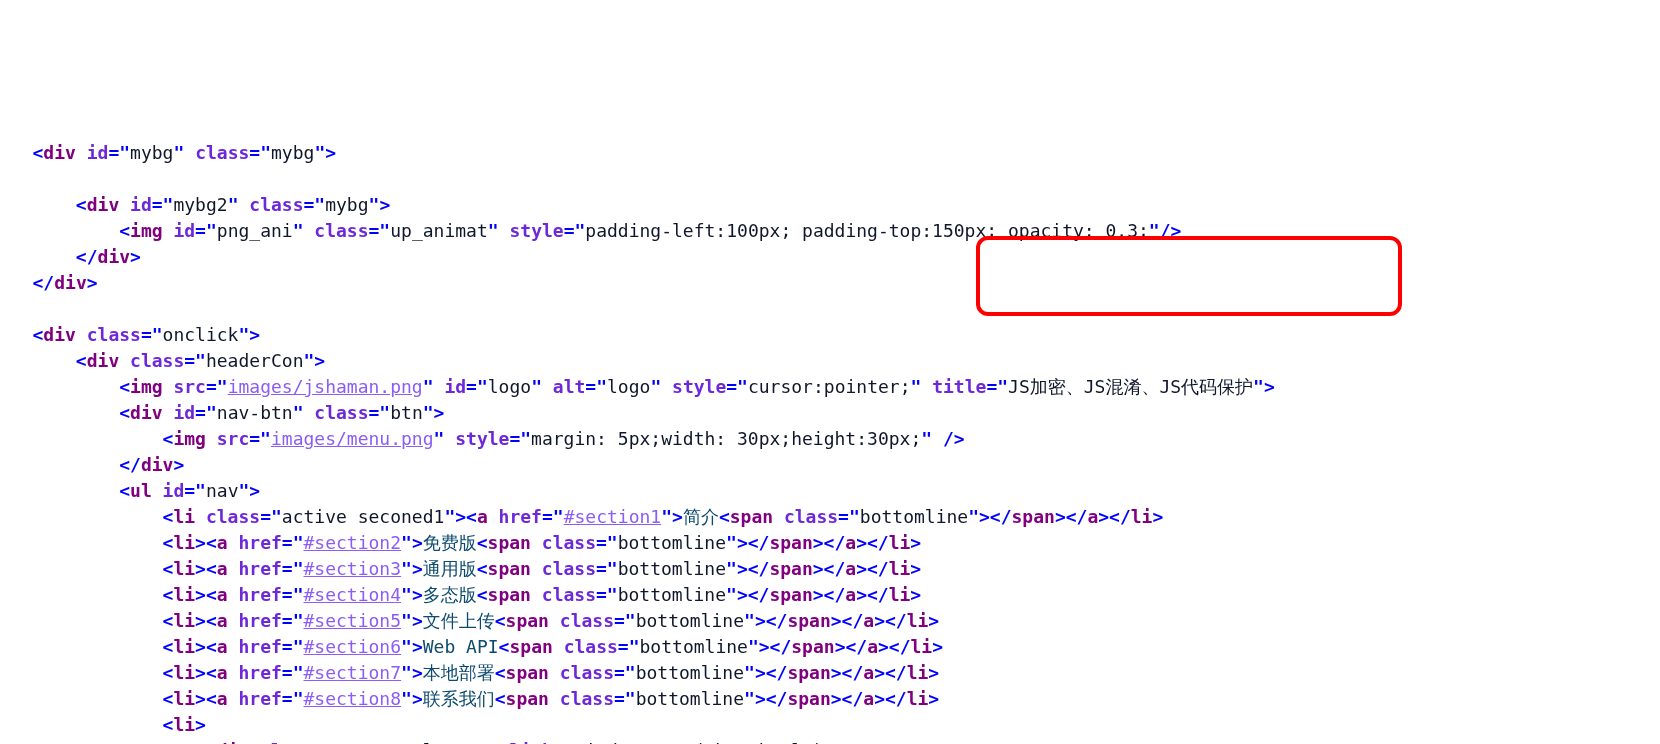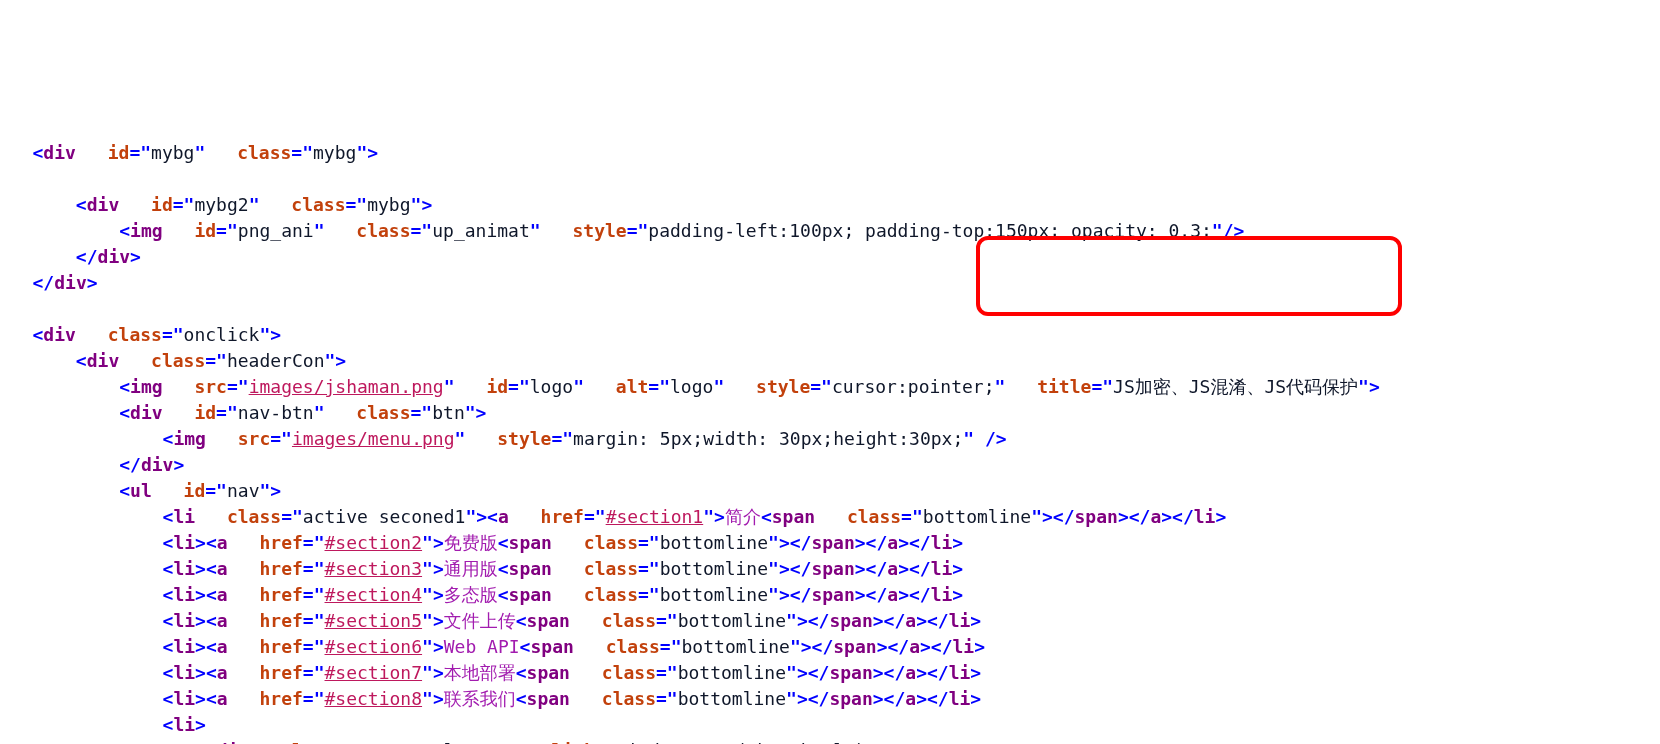--- a/index.html
+++ b/index.html
@@ -10,24 +10,24 @@
     font-size: 18px;
     line-height: 26px;
     white-space: pre;
     overflow: hidden;
   }
   .code {
     padding: 10px 0 0 0;
   }
   .t-punct, .t-bracket { color: #0000ff; } 
   .t-tag   { color: #800080; } 
-  .t-attr  { color: #c2410c; font-weight: normal; margin-left: 21px; } 
+  .t-attr  { color: #6d28d9; font-weight: normal; } 
   .t-val   { color: #0f172a; } 
-  .t-link  { color: #be185d; text-decoration: underline; } 
-  .t-text  { color: #a21caf; }
+  .t-link  { color: #8b5cf6; text-decoration: underline; } 
+  .t-text  { color: #0c4a6e; }
   .bold { font-weight: bold; }
   .highlight-box {
     position: absolute;
     border: 4px solid #ff0000;
     border-radius: 12px;
     pointer-events: none;
     box-sizing: border-box;
   }
 </style>
 </head>

